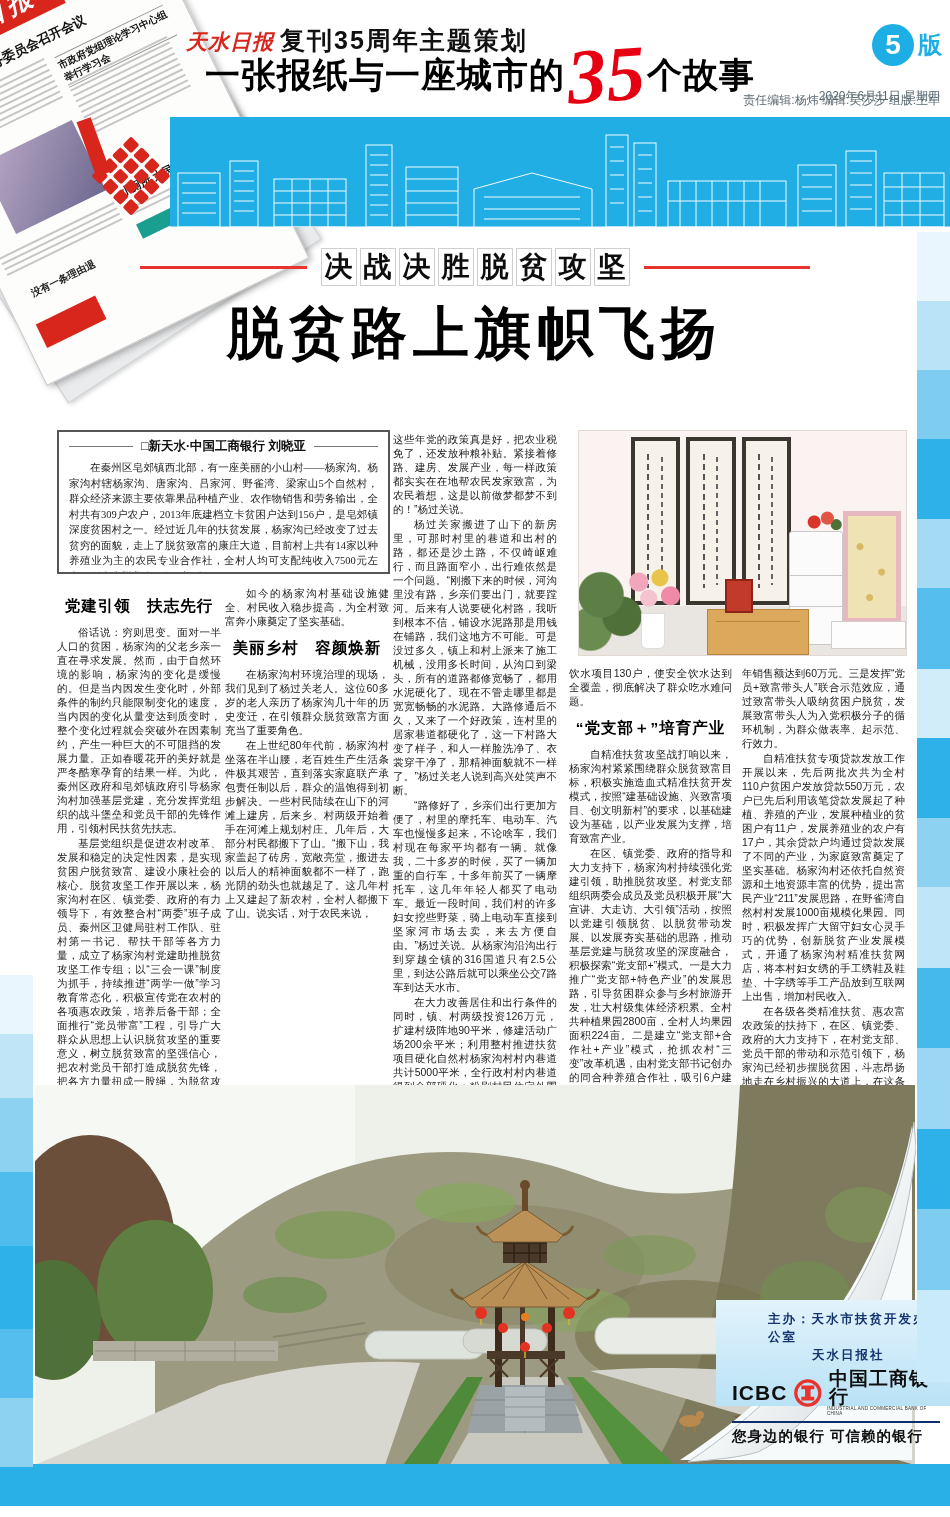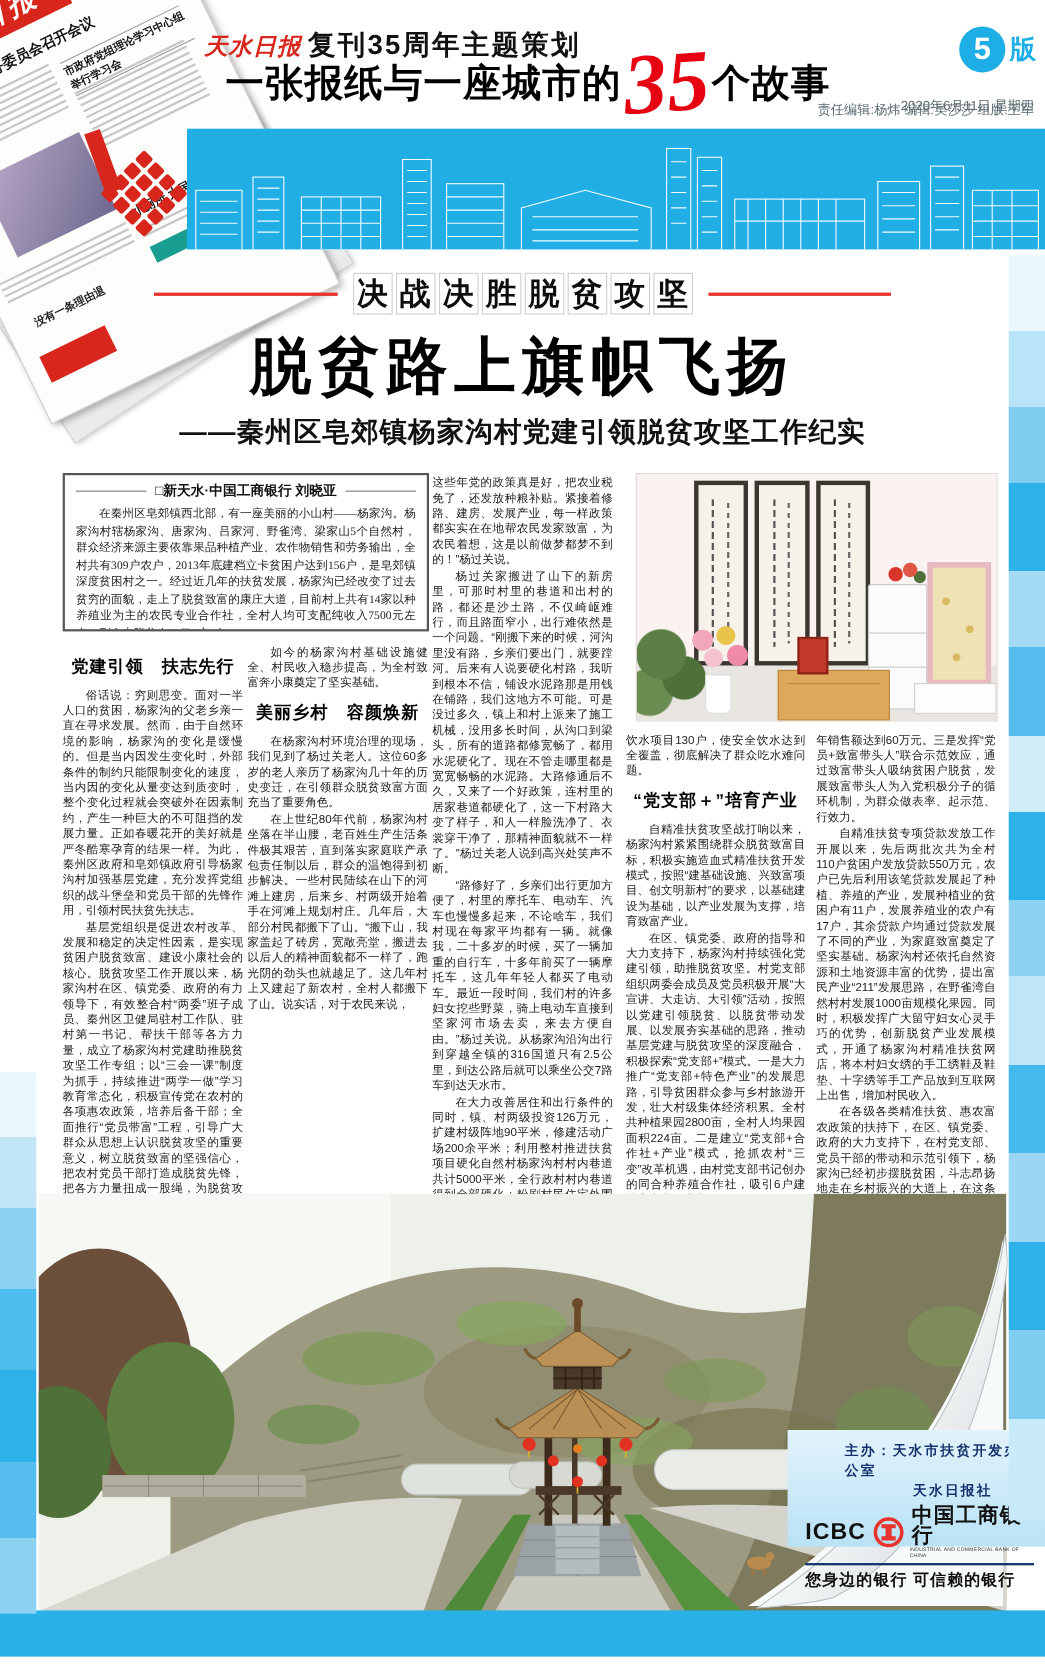--- a/index.html
+++ b/index.html
@@ -100,21 +100,21 @@
   .fflowers{left:222px;top:78px;width:44px;height:26px;background:
     radial-gradient(circle at 30% 50%,#d8362a 6px,transparent 7px),
     radial-gradient(circle at 60% 35%,#e05545 6px,transparent 7px),
     radial-gradient(circle at 80% 60%,#4f7038 5px,transparent 6px);}
 
   
   .photo2{left:35px;top:1085px;width:880px;height:380px;overflow:hidden;}
   .curl{left:650px;top:1108px;width:266px;height:360px;pointer-events:none;}
   .footer-panel{left:716px;top:1300px;width:234px;height:106px;background:linear-gradient(180deg,#e2f3fc,#b9e2f5);box-sizing:border-box;padding:10px 10px 8px 52px;}
   .org-line{font-family:"Liberation Serif",serif;font-size:12.5px;font-weight:700;color:#14336e;letter-spacing:2px;line-height:18px;}
-  .org-line2{margin-left:62px;}
+  .org-line2{margin-left:44px;}
   .bank-row{display:flex;align-items:center;gap:6px;margin-top:6px;margin-left:-36px;}
   .bank-abbr{font-size:21px;font-weight:900;color:#101010;letter-spacing:1px;}
   .bank-name{font-size:19px;font-weight:900;color:#101010;letter-spacing:1px;line-height:18px;}
   .bank-en{font-size:4.5px;color:#333;letter-spacing:.3px;margin-left:-2px;}
   .bank-div{margin:5px 0 4px -36px;height:2px;background:#0b2f6b;width:208px;}
   .bank-slogan{margin-left:-36px;font-size:14.5px;font-weight:900;color:#101010;letter-spacing:1px;}
 </style>
 </head>
 <body>
 
@@ -239,21 +239,20 @@
         <span class="bchar">胜</span>
         <span class="bchar">脱</span>
         <span class="bchar">贫</span>
         <span class="bchar">攻</span>
         <span class="bchar">坚</span>
       </span>
     <span class="bline"></span>
   </div>
 
   <div class="abs headline">脱贫路上旗帜飞扬</div>
-  <div class="abs subhead">——秦州区皂郊镇杨家沟村党建引领脱贫攻坚工作纪实</div>
 
   <div class="abs intro-box">
     <div class="byline">□新天水·中国工商银行  刘晓亚</div>
     <div class="intro-p">在秦州区皂郊镇西北部，有一座美丽的小山村——杨家沟。杨家沟村辖杨家沟、唐家沟、吕家河、野雀湾、梁家山5个自然村，群众经济来源主要依靠果品种植产业、农作物销售和劳务输出，全村共有309户农户，2013年底建档立卡贫困户达到156户，是皂郊镇深度贫困村之一。经过近几年的扶贫发展，杨家沟已经改变了过去贫穷的面貌，走上了脱贫致富的康庄大道，目前村上共有14家以种养殖业为主的农民专业合作社，全村人均可支配纯收入7500元左右，剩余未脱贫人口仅2户4人。</div>
   </div>
 
   <div class="abs col col1">
       <div class="blk blk-h">党建引领　扶志先行</div>
       <div class="blk blk-p">俗话说：穷则思变。面对一半人口的贫困，杨家沟的父老乡亲一直在寻求发展。然而，由于自然环境的影响，杨家沟的变化是缓慢的。但是当内因发生变化时，外部条件的制约只能限制变化的速度，当内因的变化从量变达到质变时，整个变化过程就会突破外在因素制约，产生一种巨大的不可阻挡的发展力量。正如春暖花开的美好就是严冬酷寒孕育的结果一样。为此，秦州区政府和皂郊镇政府引导杨家沟村加强基层党建，充分发挥党组织的战斗堡垒和党员干部的先锋作用，引领村民扶贫先扶志。</div>
       <div class="blk blk-p">基层党组织是促进农村改革、发展和稳定的决定性因素，是实现贫困户脱贫致富、建设小康社会的核心。脱贫攻坚工作开展以来，杨家沟村在区、镇党委、政府的有力领导下，有效整合村“两委”班子成员、秦州区卫健局驻村工作队、驻村第一书记、帮扶干部等各方力量，成立了杨家沟村党建助推脱贫攻坚工作专组；以“三会一课”制度为抓手，持续推进“两学一做”学习教育常态化，积极宣传党在农村的各项惠农政策，培养后备干部；全面推行“党员带富”工程，引导广大群众从思想上认识脱贫攻坚的重要意义，树立脱贫致富的坚强信心，把农村党员干部打造成脱贫先锋，把各方力量扭成一股绳，为脱贫攻坚提供组织保证，并以学习宣传贯彻落实党的十九大精神为</div>

